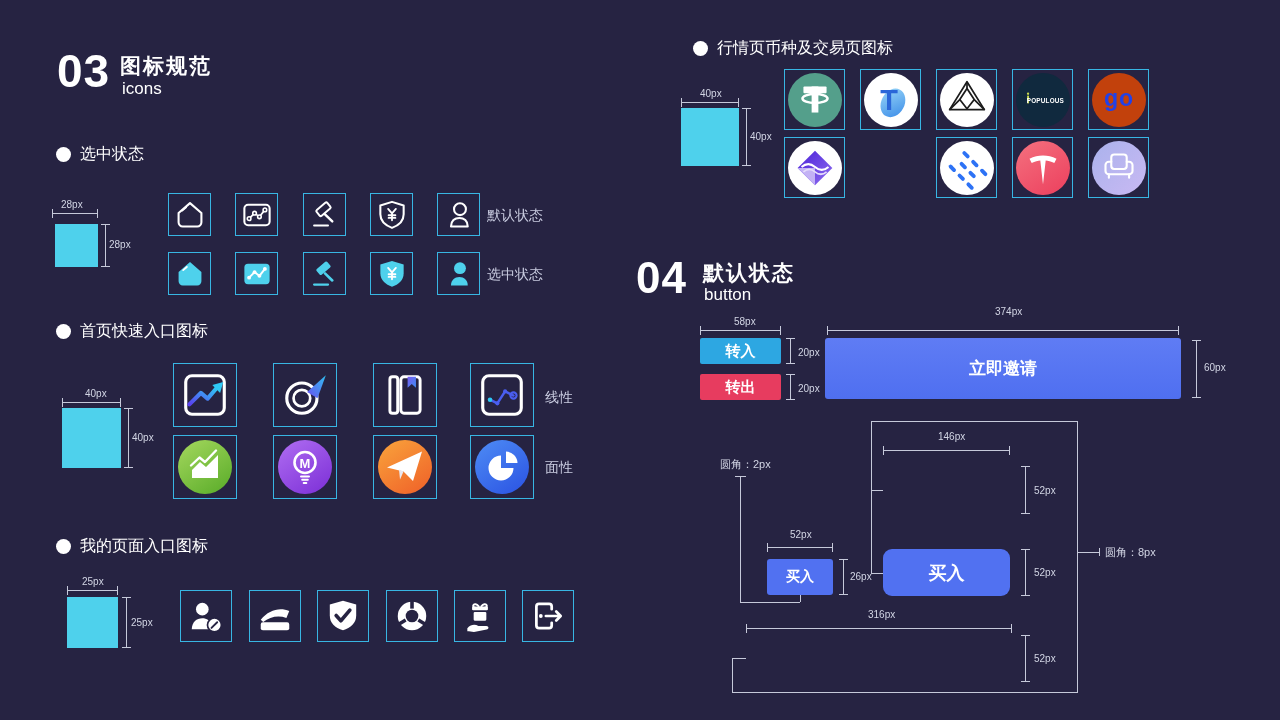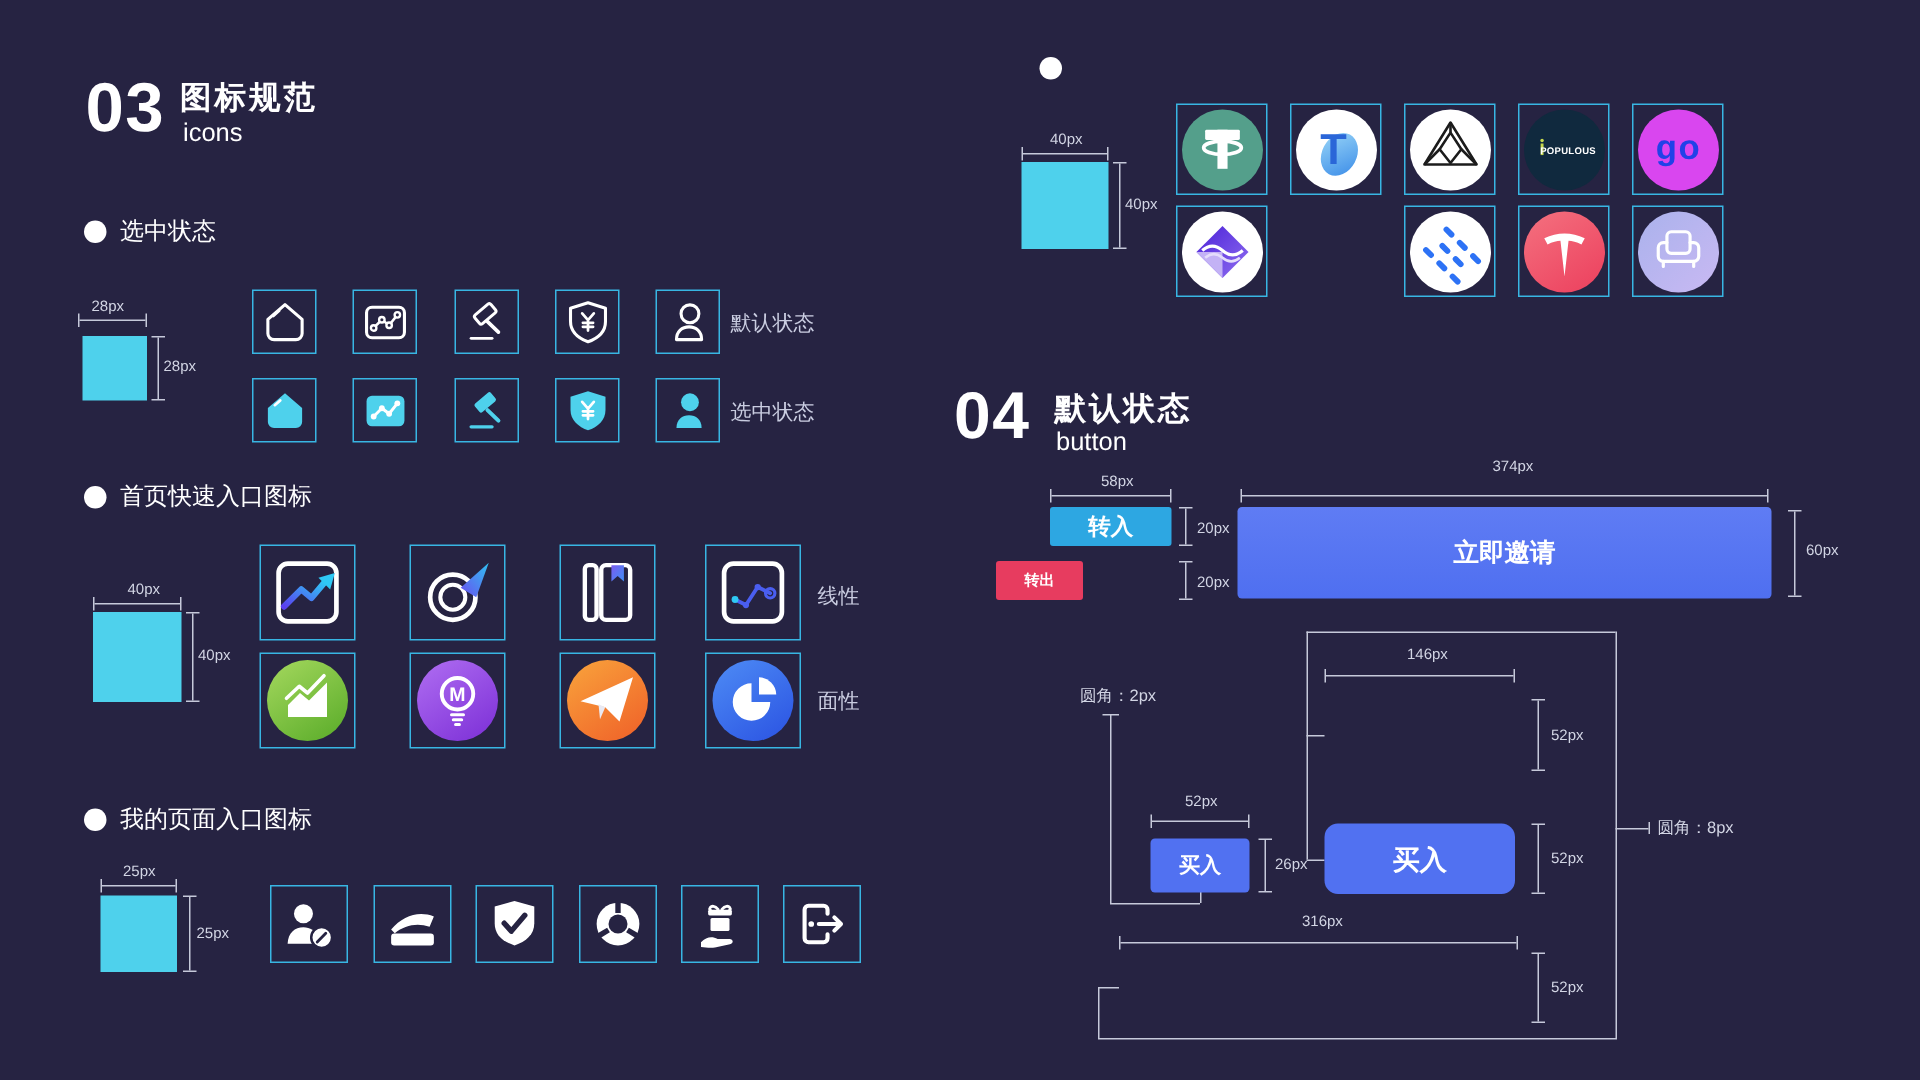--- a/index.html
+++ b/index.html
@@ -275,20 +275,21 @@
   <div class="mbox" style="left:522px;top:590px">
     <svg width="38" height="38" viewBox="0 0 36 36">
         <path class="s" stroke-width="2.6" d="M21.5 11.5 V9 A2.5 2.5 0 0 0 19 6.5 H9.5 A2.5 2.5 0 0 0 7 9 v18 a2.5 2.5 0 0 0 2.5 2.5 H19 a2.5 2.5 0 0 0 2.5-2.5 v-2.5"></path>
         <circle class="fw" cx="11.2" cy="18" r="1.8"></circle>
         <path class="s" stroke-width="2.6" d="M16 18 H29.5 M25.8 13.8 L30 18 l-4.2 4.2"></path>
       </svg>
   </div>
 
   <div class="sec" style="left:693px;top:38px">
     <span class="dot"></span>
+    <span>行情页币种及交易页图标</span>
   </div>
   <div class="lbl" style="left:700px;top:89px">40px</div>
   <div class="dimh" style="left:681px;top:98px;width:58px"></div>
   <div class="sq" style="left:681px;top:108px;width:58px;height:58px"></div>
   <div class="dimv" style="left:742px;top:108px;height:58px"></div>
   <div class="lbl" style="left:750px;top:132px">40px</div>
 
   <div class="cbox" style="left:784px;top:69px">
     <div class="coin" style="background:#549f8b">
       <svg width="54" height="54" viewBox="0 0 56 56">
@@ -326,21 +327,21 @@
   <div class="cbox" style="left:1012px;top:69px">
     <div class="coin" style="background:#10293e">
       <svg width="54" height="54" viewBox="0 0 56 56">
           <rect x="11.5" y="23.5" width="2" height="8" fill="#c6d84e"></rect>
           <circle cx="12.5" cy="21.5" r="1.2" fill="#c6d84e"></circle>
           <text x="30.5" y="31" text-anchor="middle" font-size="6.6" font-weight="bold" letter-spacing="0.2" fill="#fff">POPULOUS</text>
         </svg>
     </div>
   </div>
   <div class="cbox" style="left:1088px;top:69px">
-    <div class="coin" style="background:#d946ef">
+    <div class="coin" style="background:#c2410c">
       <svg width="54" height="54" viewBox="0 0 56 56">
           <text x="28" y="34" text-anchor="middle" font-size="24" font-weight="bold" letter-spacing="1" fill="#2141e8">go</text>
         </svg>
     </div>
   </div>
 
   <div class="cbox" style="left:784px;top:137px">
     <div class="coin" style="background:#fff">
       <svg width="54" height="54" viewBox="0 0 56 56">
           <defs>
@@ -398,21 +399,21 @@
 
   <div class="bignum" style="left:636px;top:256px;font-size:44px">04</div>
   <div class="h1" style="left:703px;top:262px">默认状态</div>
   <div class="h2" style="left:704px;top:286px">button</div>
 
   <div class="lbl" style="left:734px;top:317px">58px</div>
   <div class="dimh" style="left:700px;top:326px;width:81px"></div>
   <div class="btn" style="left:700px;top:338px;width:81px;height:26px;background:var(--az);border-radius:2px;font-size:15px">转入</div>
   <div class="dimv" style="left:786px;top:338px;height:26px"></div>
   <div class="lbl" style="left:798px;top:348px">20px</div>
-  <div class="btn" style="left:664px;top:374px;width:58px;height:26px;background:var(--red);border-radius:2px;font-size:10px">转出</div>
+  <div class="btn" style="left:700px;top:374px;width:81px;height:26px;background:var(--red);border-radius:2px;font-size:15px">转出</div>
   <div class="dimv" style="left:786px;top:374px;height:26px"></div>
   <div class="lbl" style="left:798px;top:384px">20px</div>
 
   <div class="lbl" style="left:995px;top:307px">374px</div>
   <div class="dimh" style="left:827px;top:326px;width:352px"></div>
   <div class="btn" style="left:825px;top:338px;width:356px;height:61px;background:linear-gradient(180deg,#5f7cf4,#4f6ff0);border-radius:3px;font-size:17px">立即邀请</div>
   <div class="dimv" style="left:1192px;top:340px;height:58px"></div>
   <div class="lbl" style="left:1204px;top:363px">60px</div>
 
   <div class="ln" style="left:871px;top:421px;width:206px;height:1px"></div>

